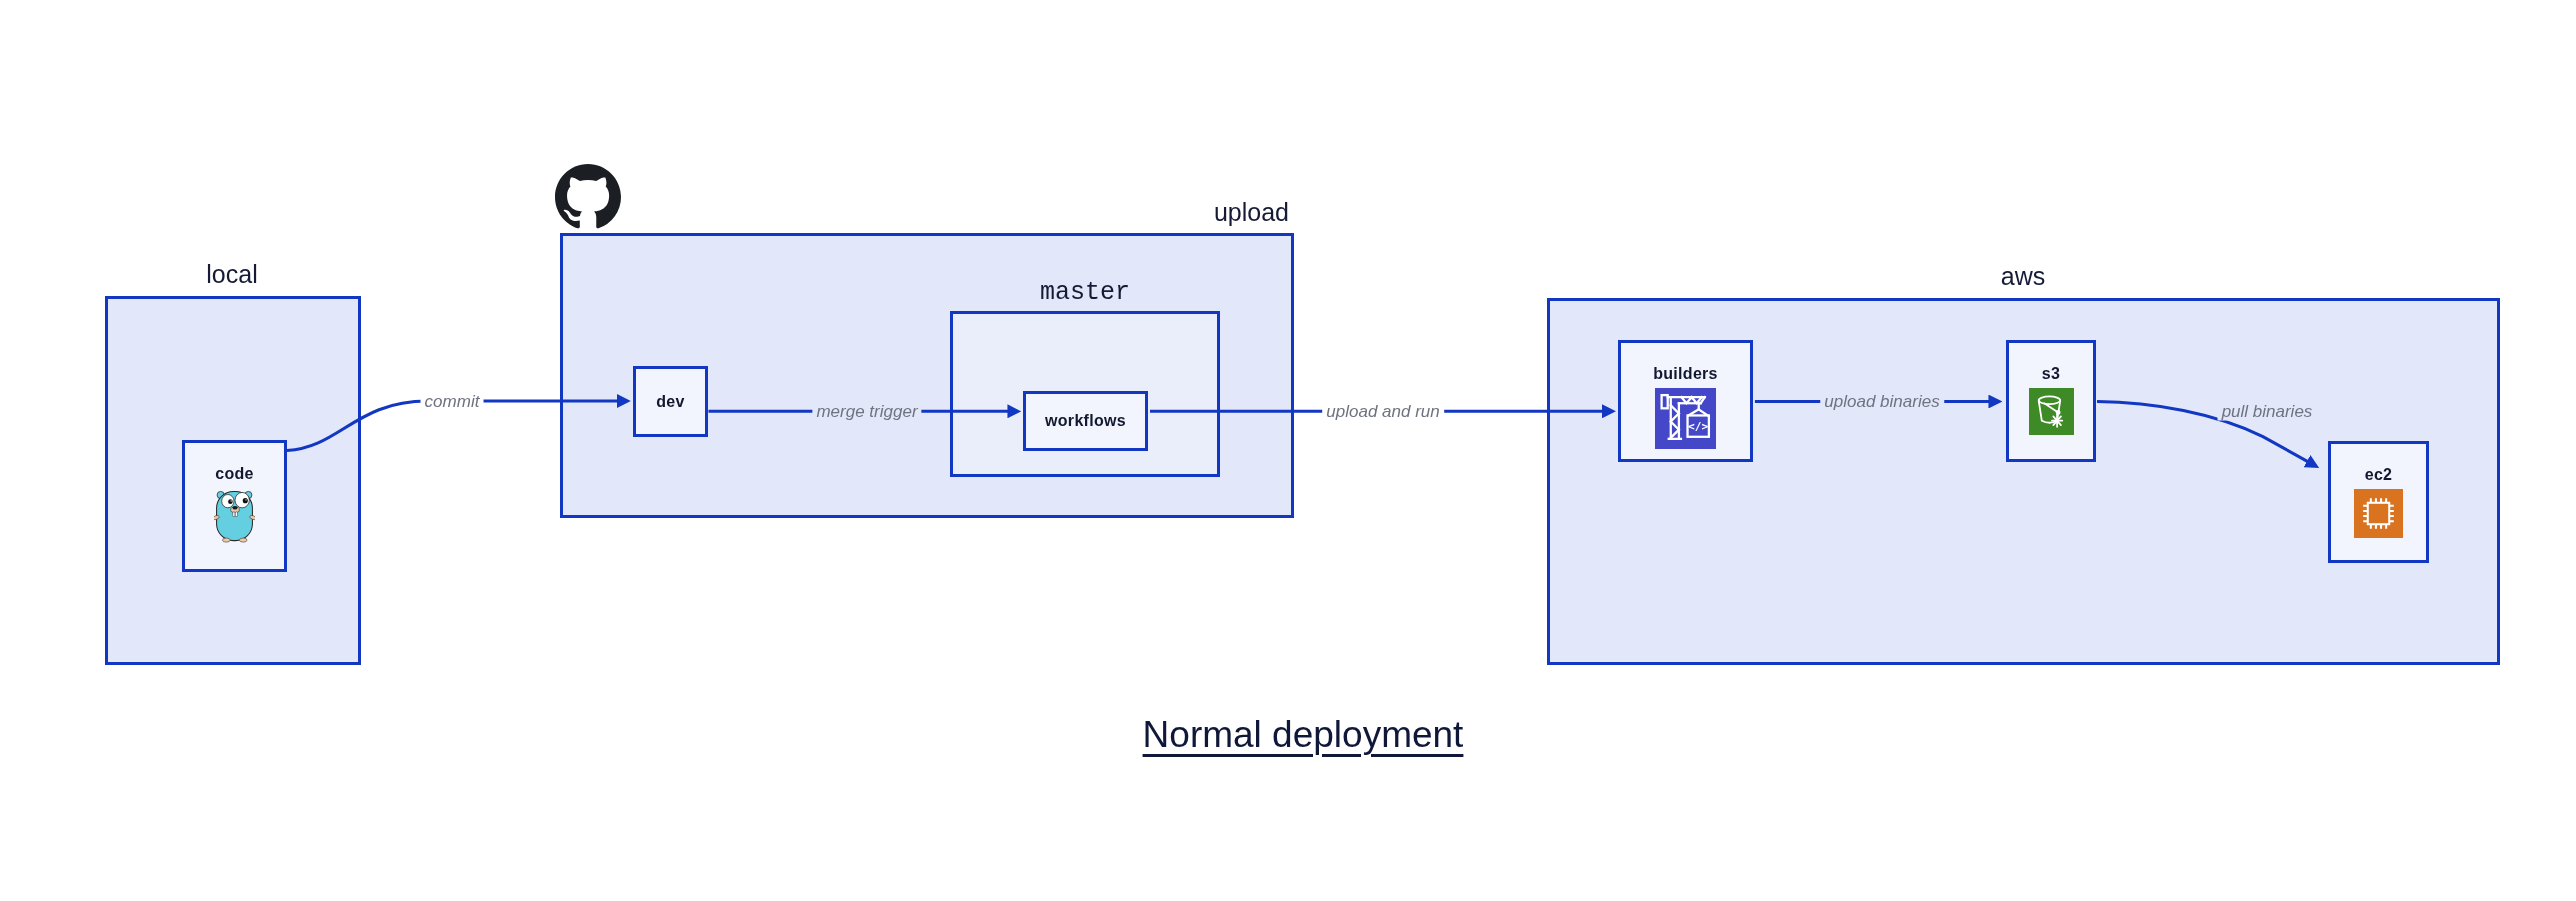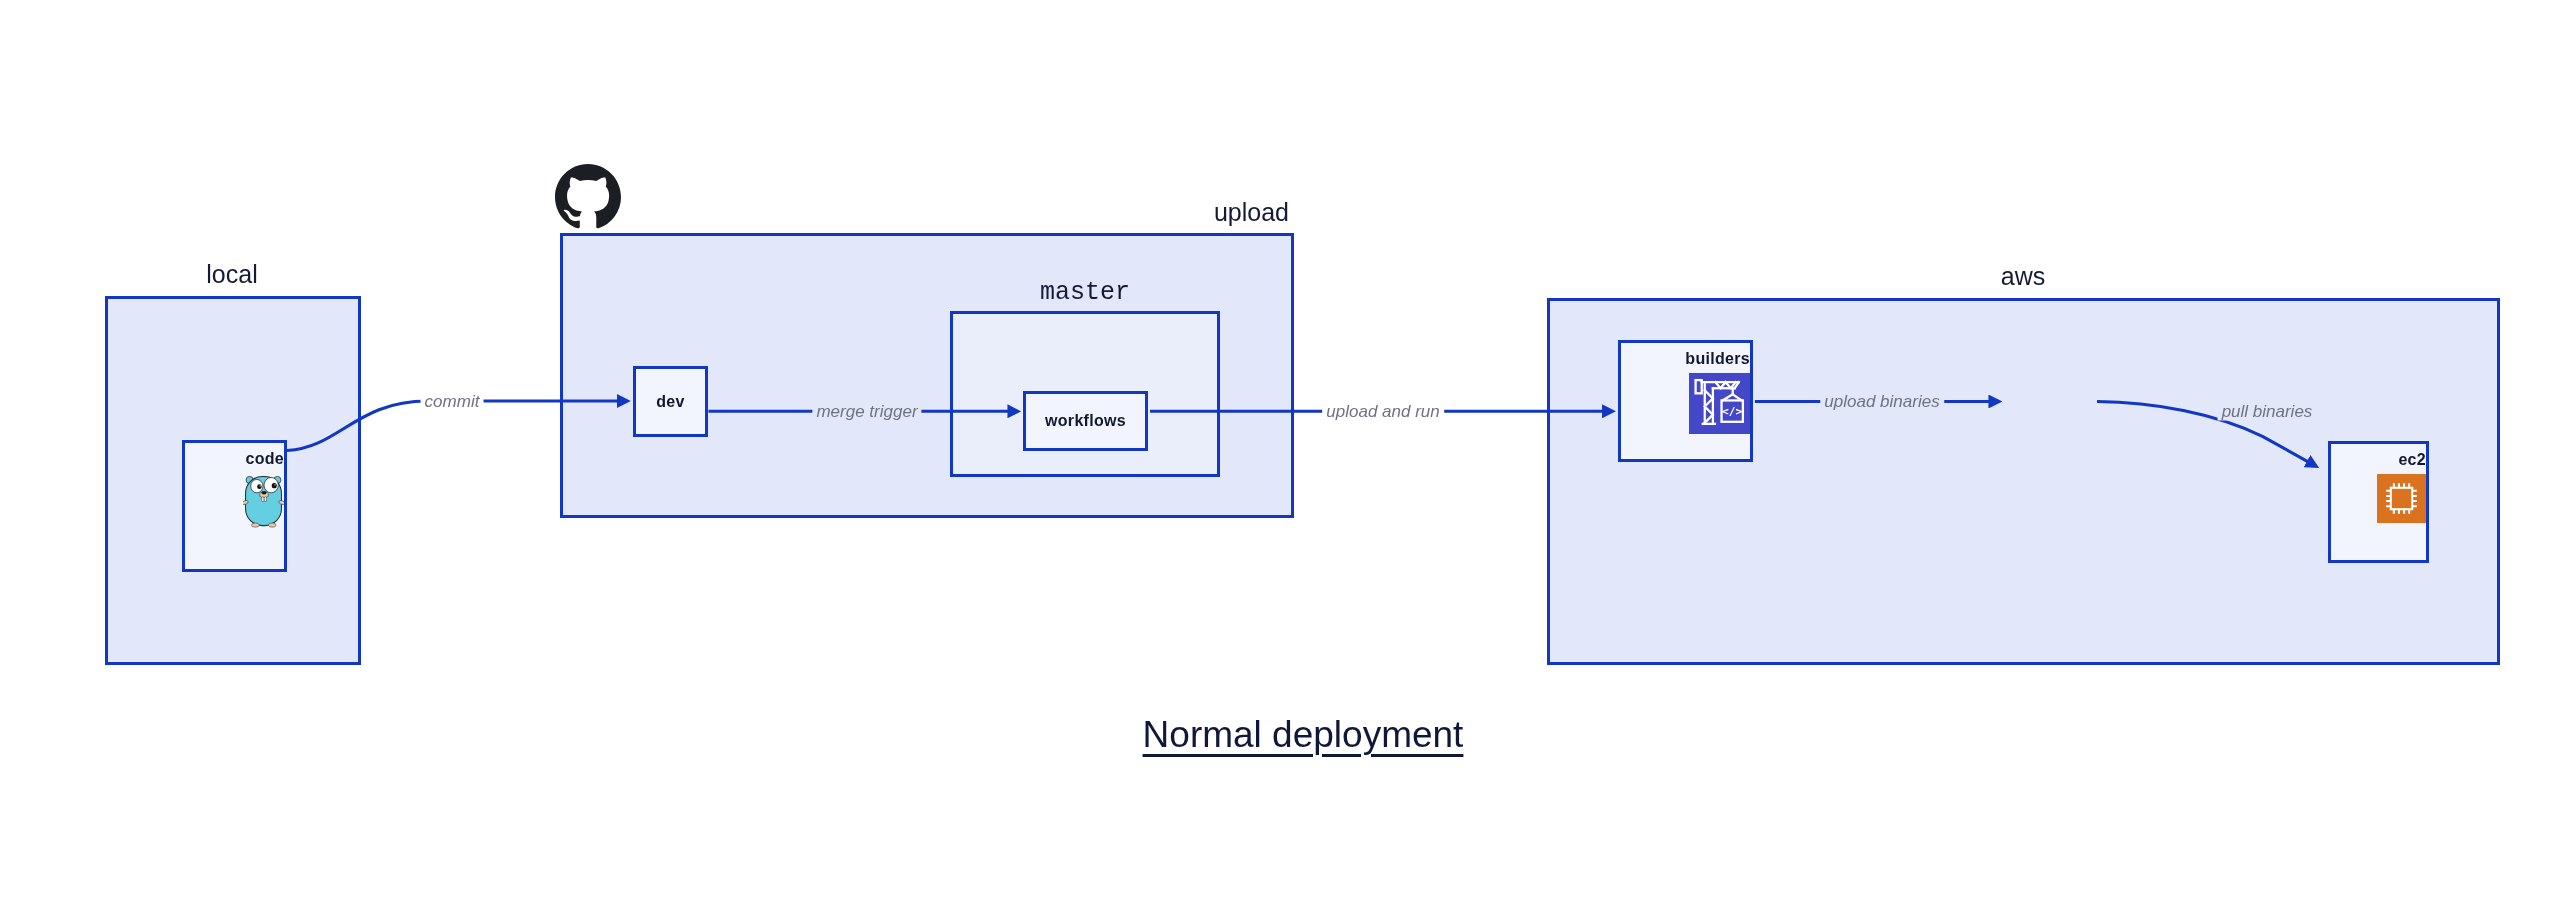--- a/index.html
+++ b/index.html
@@ -6,21 +6,21 @@
   .canvas{position:relative;width:2604px;height:902px;background:#ffffff;
           font-family:"Liberation Sans","DejaVu Sans",sans-serif;overflow:hidden;}
   
   .gbox{position:absolute;background:#e2e8fa;border:3.1px solid #1237c2;box-sizing:border-box;}
   .gbox.master{background:#eaeefb;}
   
   .nbox{position:absolute;background:#f2f5fd;border:3.1px solid #1237c2;box-sizing:border-box;
         display:flex;flex-direction:column;align-items:center;}
   .nbox .nlabel{font-weight:bold;font-size:16px;color:#12182f;letter-spacing:0.3px;}
   .nbox.centered{justify-content:center;}
-  .nbox.topper{justify-content:flex-start;padding-top:7px;align-items:flex-end;}
+  .nbox.topper{justify-content:flex-start;padding-top:22px;}
   
   .glabel{position:absolute;font-size:25px;font-weight:500;color:#151b35;white-space:nowrap;}
   
   .elabel{position:absolute;transform:translate(-50%,-50%);font-style:italic;font-size:17px;
           color:#6e7380;white-space:nowrap;padding:1px 4.1px;line-height:1;}
   .elabel.on-white{background:#ffffff;}
   .elabel.on-lav{background:#e2e8fa;}
   
   svg.wires{position:absolute;left:0;top:0;pointer-events:none;}
   .title{position:absolute;transform:translateX(-50%);font-size:37px;font-weight:500;color:#10183a;
@@ -129,20 +129,38 @@
           <path d="M86 30 V42"></path>
           <path d="M86 42 L66 54"></path>
           <path d="M86 42 L104 54"></path>
           <rect x="64" y="54" width="42" height="42"></rect>
         </g>
         <text x="85" y="82" text-anchor="middle" fill="#ffffff" font-size="22" font-weight="bold" font-family="DejaVu Sans Mono, monospace">&lt;/&gt;</text>
       </svg>
     </span>
   </div>
 
+  <div class="nbox topper" style="left:2006px;top:340px;width:90px;height:122px;">
+    <span class="nlabel">s3</span>
+    <span class="iconwrap">
+      <svg width="45" height="47" viewBox="0 0 88 92">
+        <rect x="0" y="0" width="88" height="92" fill="#3d8a26"></rect>
+        <g stroke="#ffffff" stroke-width="3.5" fill="none" stroke-linecap="round">
+          <ellipse cx="40" cy="24" rx="21" ry="7.5"></ellipse>
+          <path d="M19 25 L25 64 Q40 72 55 64 L61 25"></path>
+          <path d="M30 30 L57 48"></path>
+          <circle cx="57" cy="48" r="3"></circle>
+          <path d="M55 52 V76"></path>
+          <path d="M45 64 H65"></path>
+          <path d="M47.5 55.5 L62.5 72.5"></path>
+          <path d="M62.5 55.5 L47.5 72.5"></path>
+        </g>
+      </svg>
+    </span>
+  </div>
 
   <div class="nbox topper" style="left:2328px;top:441px;width:101px;height:122px;">
     <span class="nlabel">ec2</span>
     <span class="iconwrap">
       <svg width="49" height="49" viewBox="0 0 96 96">
         <rect x="0" y="0" width="96" height="96" fill="#d9731f"></rect>
         <g stroke="#ffffff" stroke-width="4" fill="none">
           <rect x="27" y="27" width="42" height="42"></rect>
           <path d="M33 18 V27 M43 18 V27 M53 18 V27 M63 18 V27"></path>
           <path d="M33 69 V78 M43 69 V78 M53 69 V78 M63 69 V78"></path>

